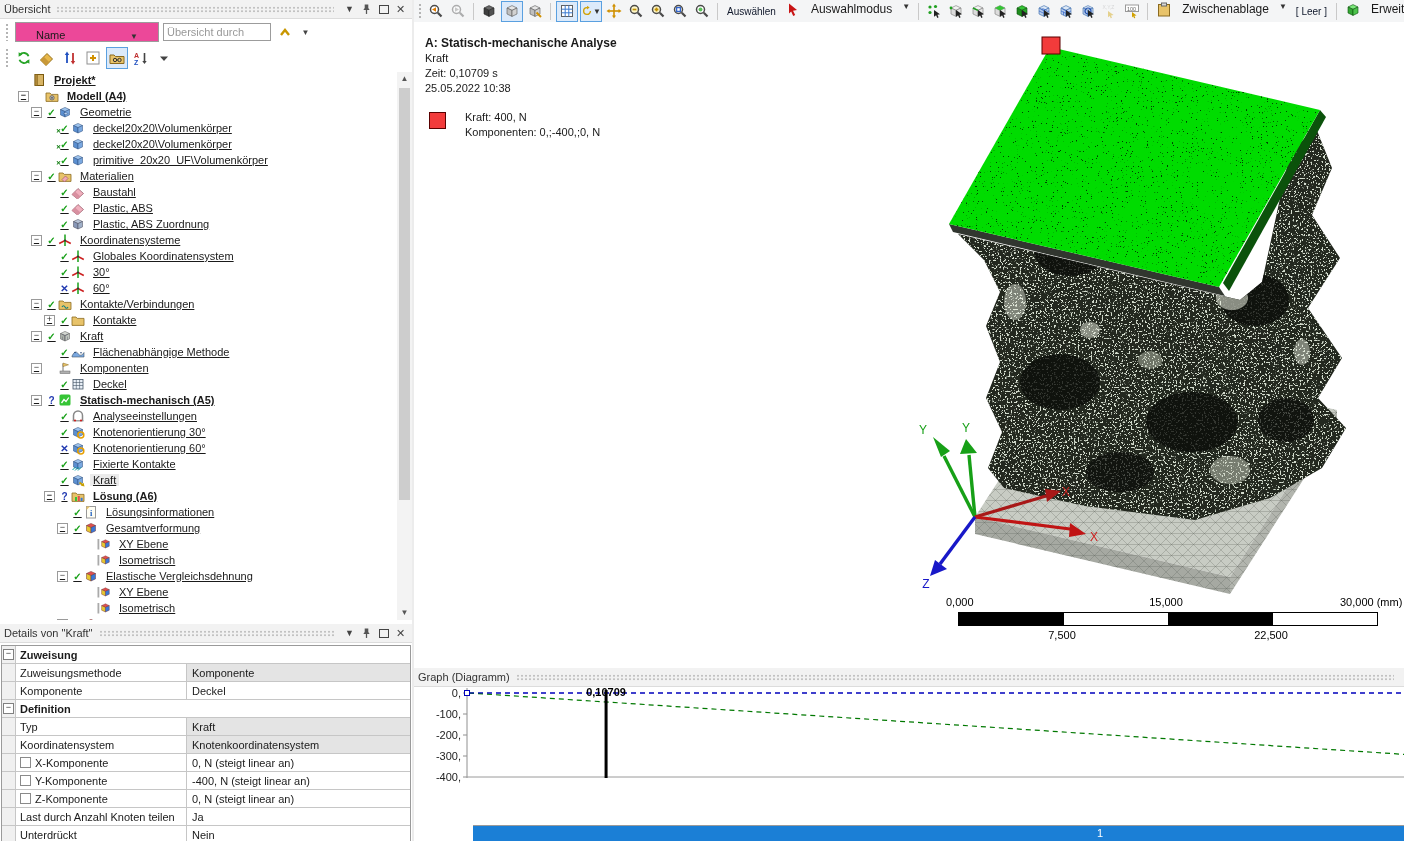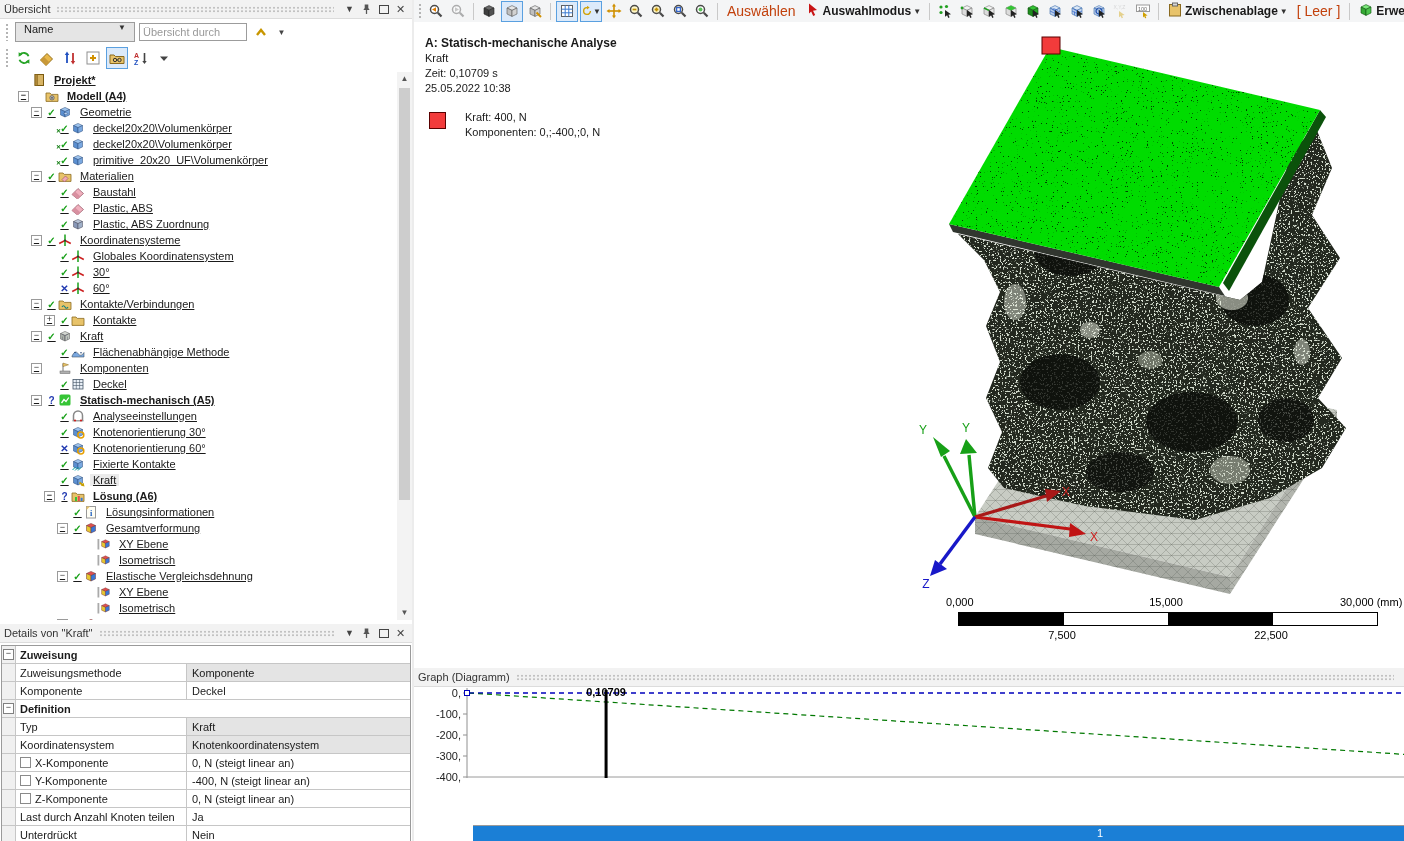--- a/index.html
+++ b/index.html
@@ -9,21 +9,21 @@
   .phdr{display:flex;align-items:center;height:18px;background:#f2f2f2;border-bottom:1px solid #dcdcdc;padding:0 4px;color:#333;}
   .phdr .t{white-space:nowrap;}
   .dots{flex:1;height:7px;margin:0 6px;background-image:radial-gradient(#c2c2c2 0.8px,transparent 1px);background-size:4px 3.5px;}
   .hbtn{width:15px;height:14px;display:flex;align-items:center;justify-content:center;color:#444;margin-left:2px;font-size:9px;}
   .maxbox{width:8px;height:7px;border:1.4px solid #444;display:inline-block;}
   
   #left{position:absolute;left:0;top:0;width:412px;height:841px;}
   #vsplit{position:absolute;left:412px;top:0;width:2px;height:841px;background:#ececec;}
   .grip{width:4px;align-self:stretch;margin:3px 2px;background-image:radial-gradient(#b4b4b4 0.9px,transparent 1.1px);background-size:4px 4px;flex:none;}
   #filterRow{position:absolute;top:20px;left:0;width:412px;height:24px;display:flex;align-items:center;gap:4px;padding-left:3px;}
-  .combo{width:102px;height:18px;border:1px solid #9c9c9c;background:#e5e5e5;display:flex;align-items:flex-start;justify-content:space-between;padding:0 8px;}
+  .combo{width:102px;height:18px;border:1px solid #9c9c9c;background:#ec4899;display:flex;align-items:flex-end;justify-content:space-between;padding:0 20px;}
   .combo .ar{font-size:8px;color:#333;}
   #filterInput{width:100px;height:16px;border:1px solid #9c9c9c;padding:0 3px;font-family:"Liberation Sans",sans-serif;font-size:11px;}
   #filterInput::placeholder{color:#999;}
   #miniBar{position:absolute;top:45px;left:0;width:412px;height:25px;display:flex;align-items:center;gap:3px;padding-left:3px;}
   .mi{width:20px;height:20px;display:flex;align-items:center;justify-content:center;flex:none;}
   .mi svg{width:16px;height:16px;display:block;}
   .mi.active{border:1px solid #5aa0e0;background:#dceafa;}
   
   #tree{position:absolute;top:72px;left:1px;width:396px;height:548px;overflow:hidden;background:#fff;text-decoration:underline;}
   .trow{display:flex;align-items:center;height:16px;white-space:nowrap;}
@@ -55,22 +55,22 @@
   .dval.gray{background:#e4e4e4;}
   .minibox{width:9px;height:9px;border:1px solid #808080;font-size:9px;line-height:7px;text-align:center;color:#333;background:#fff;}
   .cb{width:9px;height:9px;border:1px solid #8a8a8a;background:#fff;flex:none;}
   
   #mainbar{position:absolute;left:414px;top:0;width:990px;height:22px;background:#f4f5f6;border-bottom:1px solid #dadada;display:flex;align-items:center;gap:2px;padding-left:2px;overflow:hidden;}
   .tbi{width:20px;height:19px;display:flex;align-items:center;justify-content:center;flex:none;}
   .tbi svg{width:16px;height:16px;display:block;}
   .tbi.active{border:1px solid #5aa0e0;background:#dceafa;}
   .tbi.disabled{opacity:.42;}
   .tbsep{width:1px;height:17px;background:#c9c9c9;margin:0 3px;flex:none;}
-  .tblabel{font-size:14px;color:#c2410c;padding:0 4px;white-space:nowrap;flex:none;}
-  .tbdd{display:flex;align-items:center;gap:2px;padding:0 3px;font-size:12px;white-space:nowrap;flex:none;font-weight:bold;}
+  .tblabel{font-size:10px;color:#0f172a;padding:0 4px;white-space:nowrap;flex:none;}
+  .tbdd{display:flex;gap:10px;padding:0 3px;font-size:12px;white-space:nowrap;flex:none;}
   .tbdd svg{width:16px;height:16px;}
   .dda{font-size:8px;color:#333;}
   
   #viewport{position:absolute;left:414px;top:22px;width:990px;height:646px;background:#fff;overflow:hidden;}
   #annot{position:absolute;left:11px;top:14px;line-height:15px;}
   #annot .b{font-weight:bold;font-size:12px;}
   #legend{position:absolute;left:15px;top:88px;}
   .lsw{position:absolute;left:0;top:2px;width:15px;height:15px;border:1px solid #5a0000;}
   .ltxt{margin-left:36px;line-height:15px;}
   .rlab{position:absolute;white-space:nowrap;font-size:11px;color:#000;}

